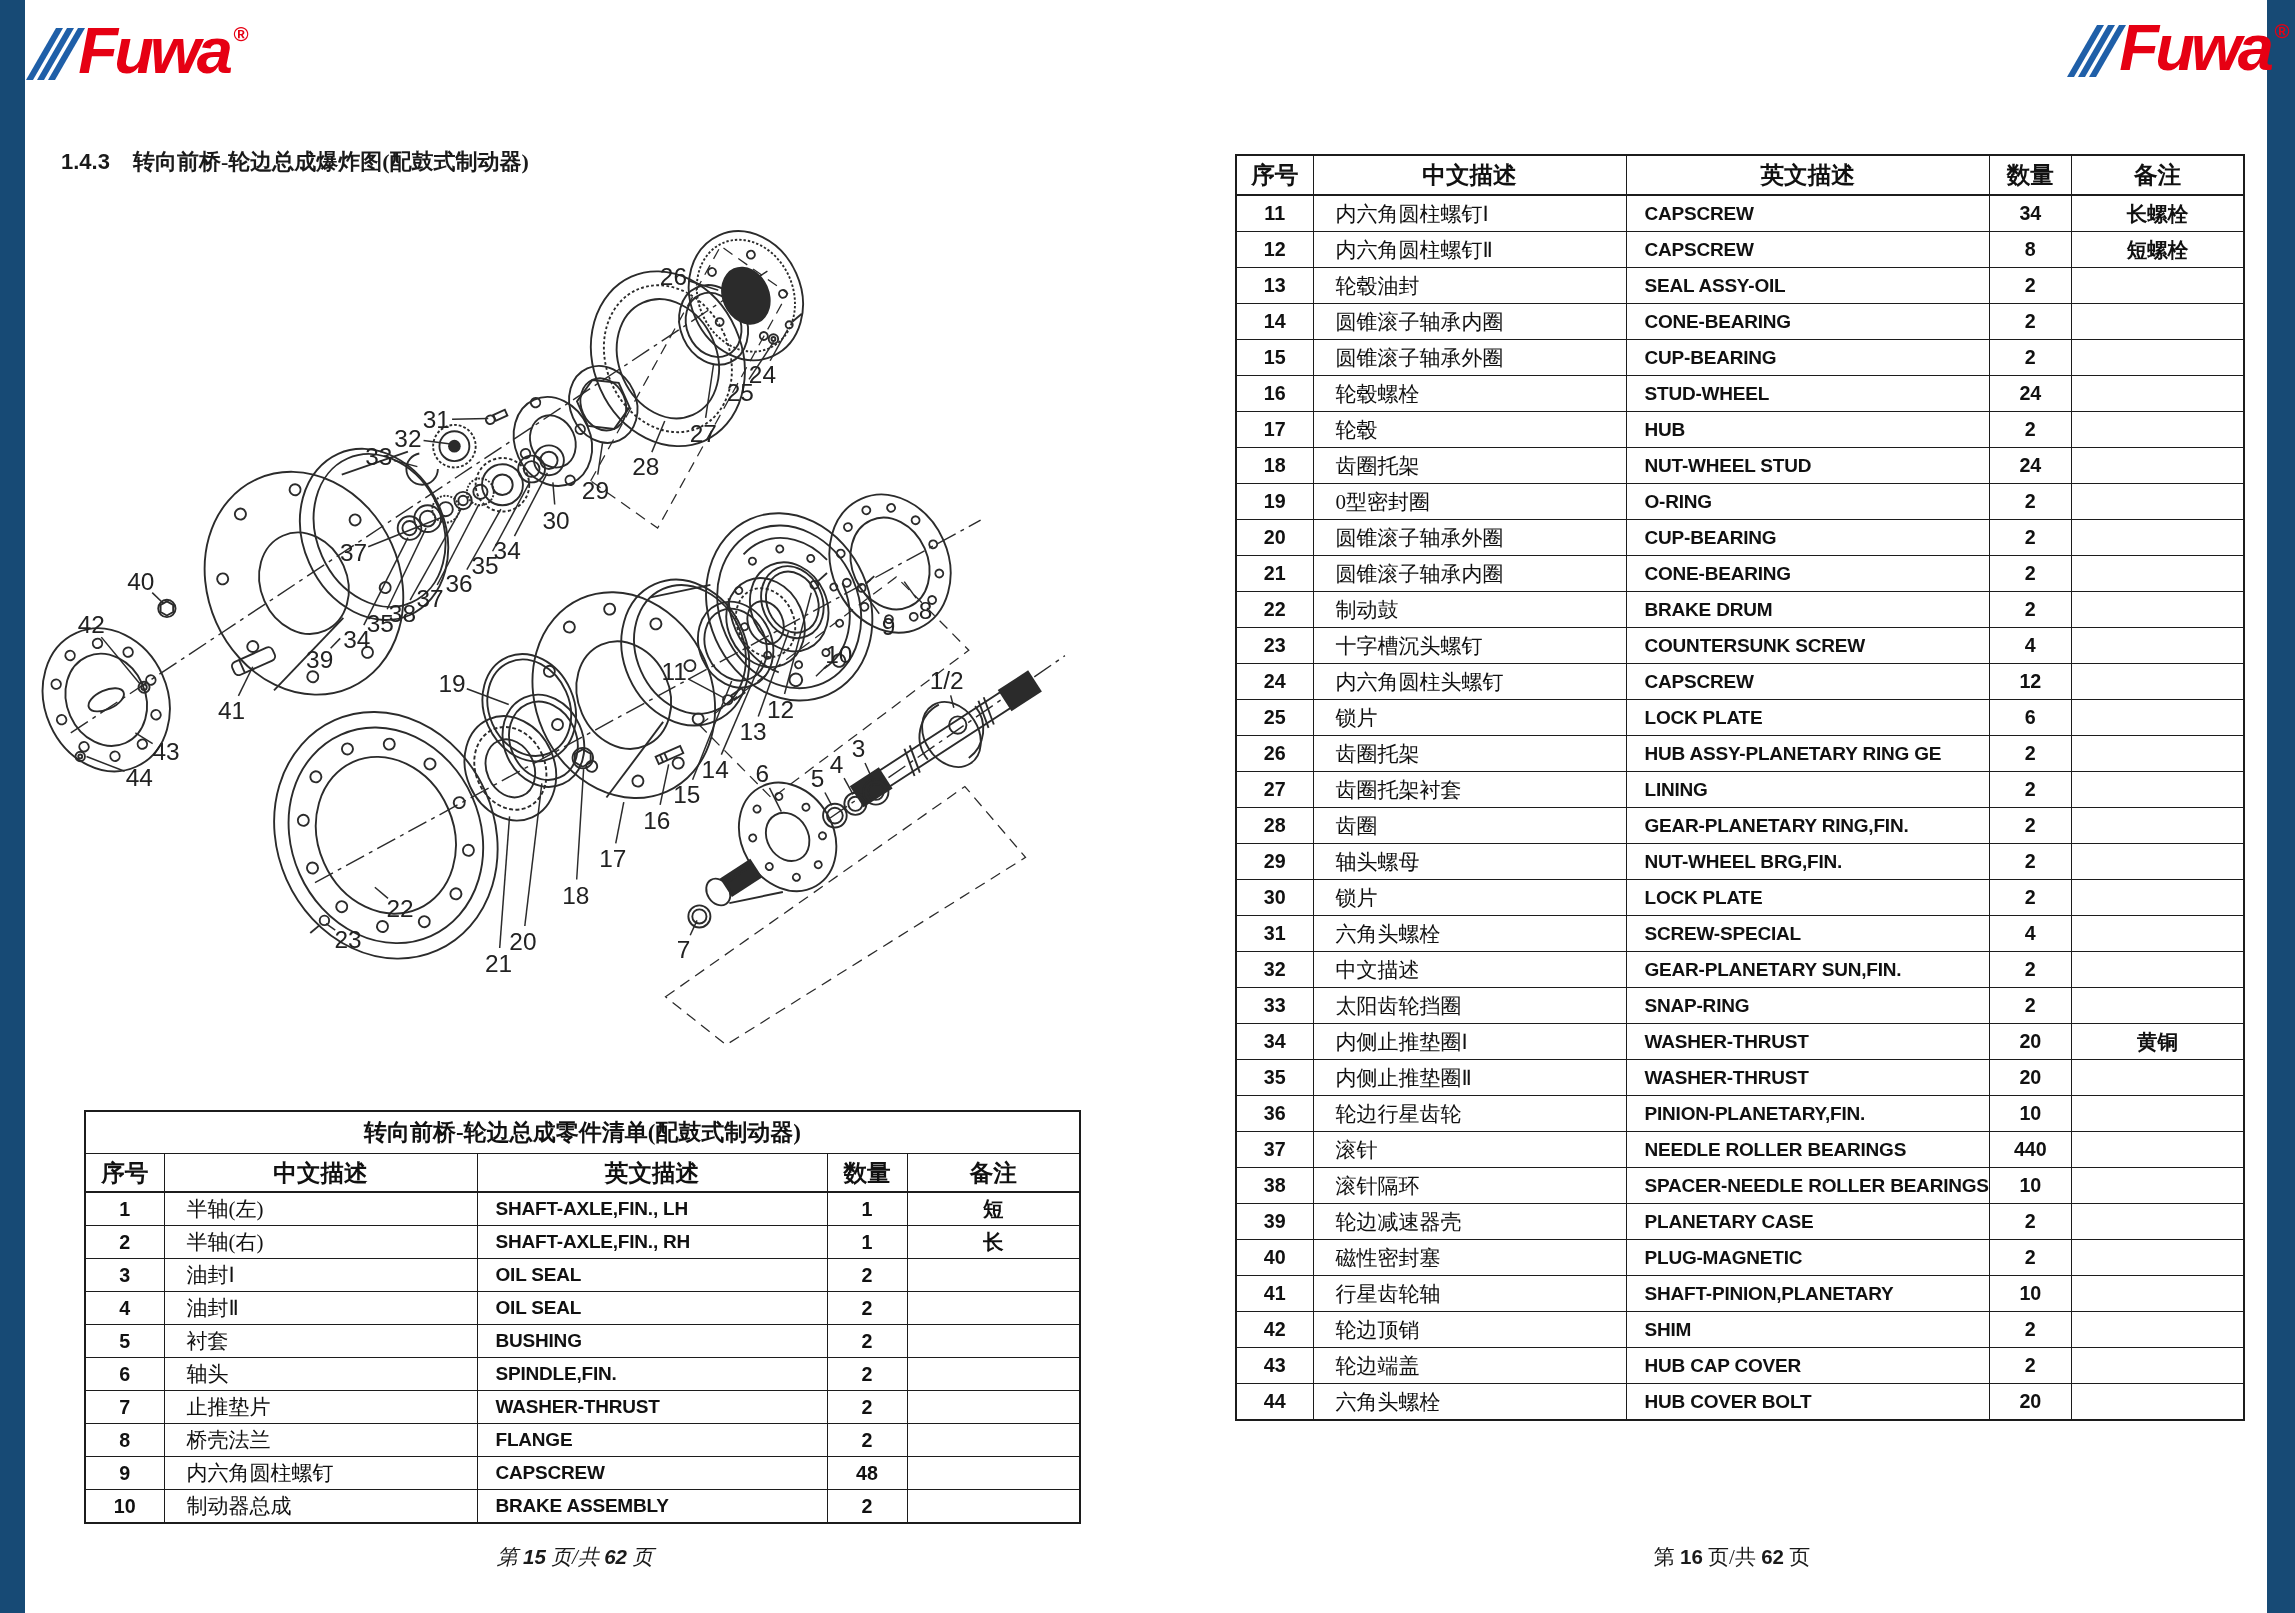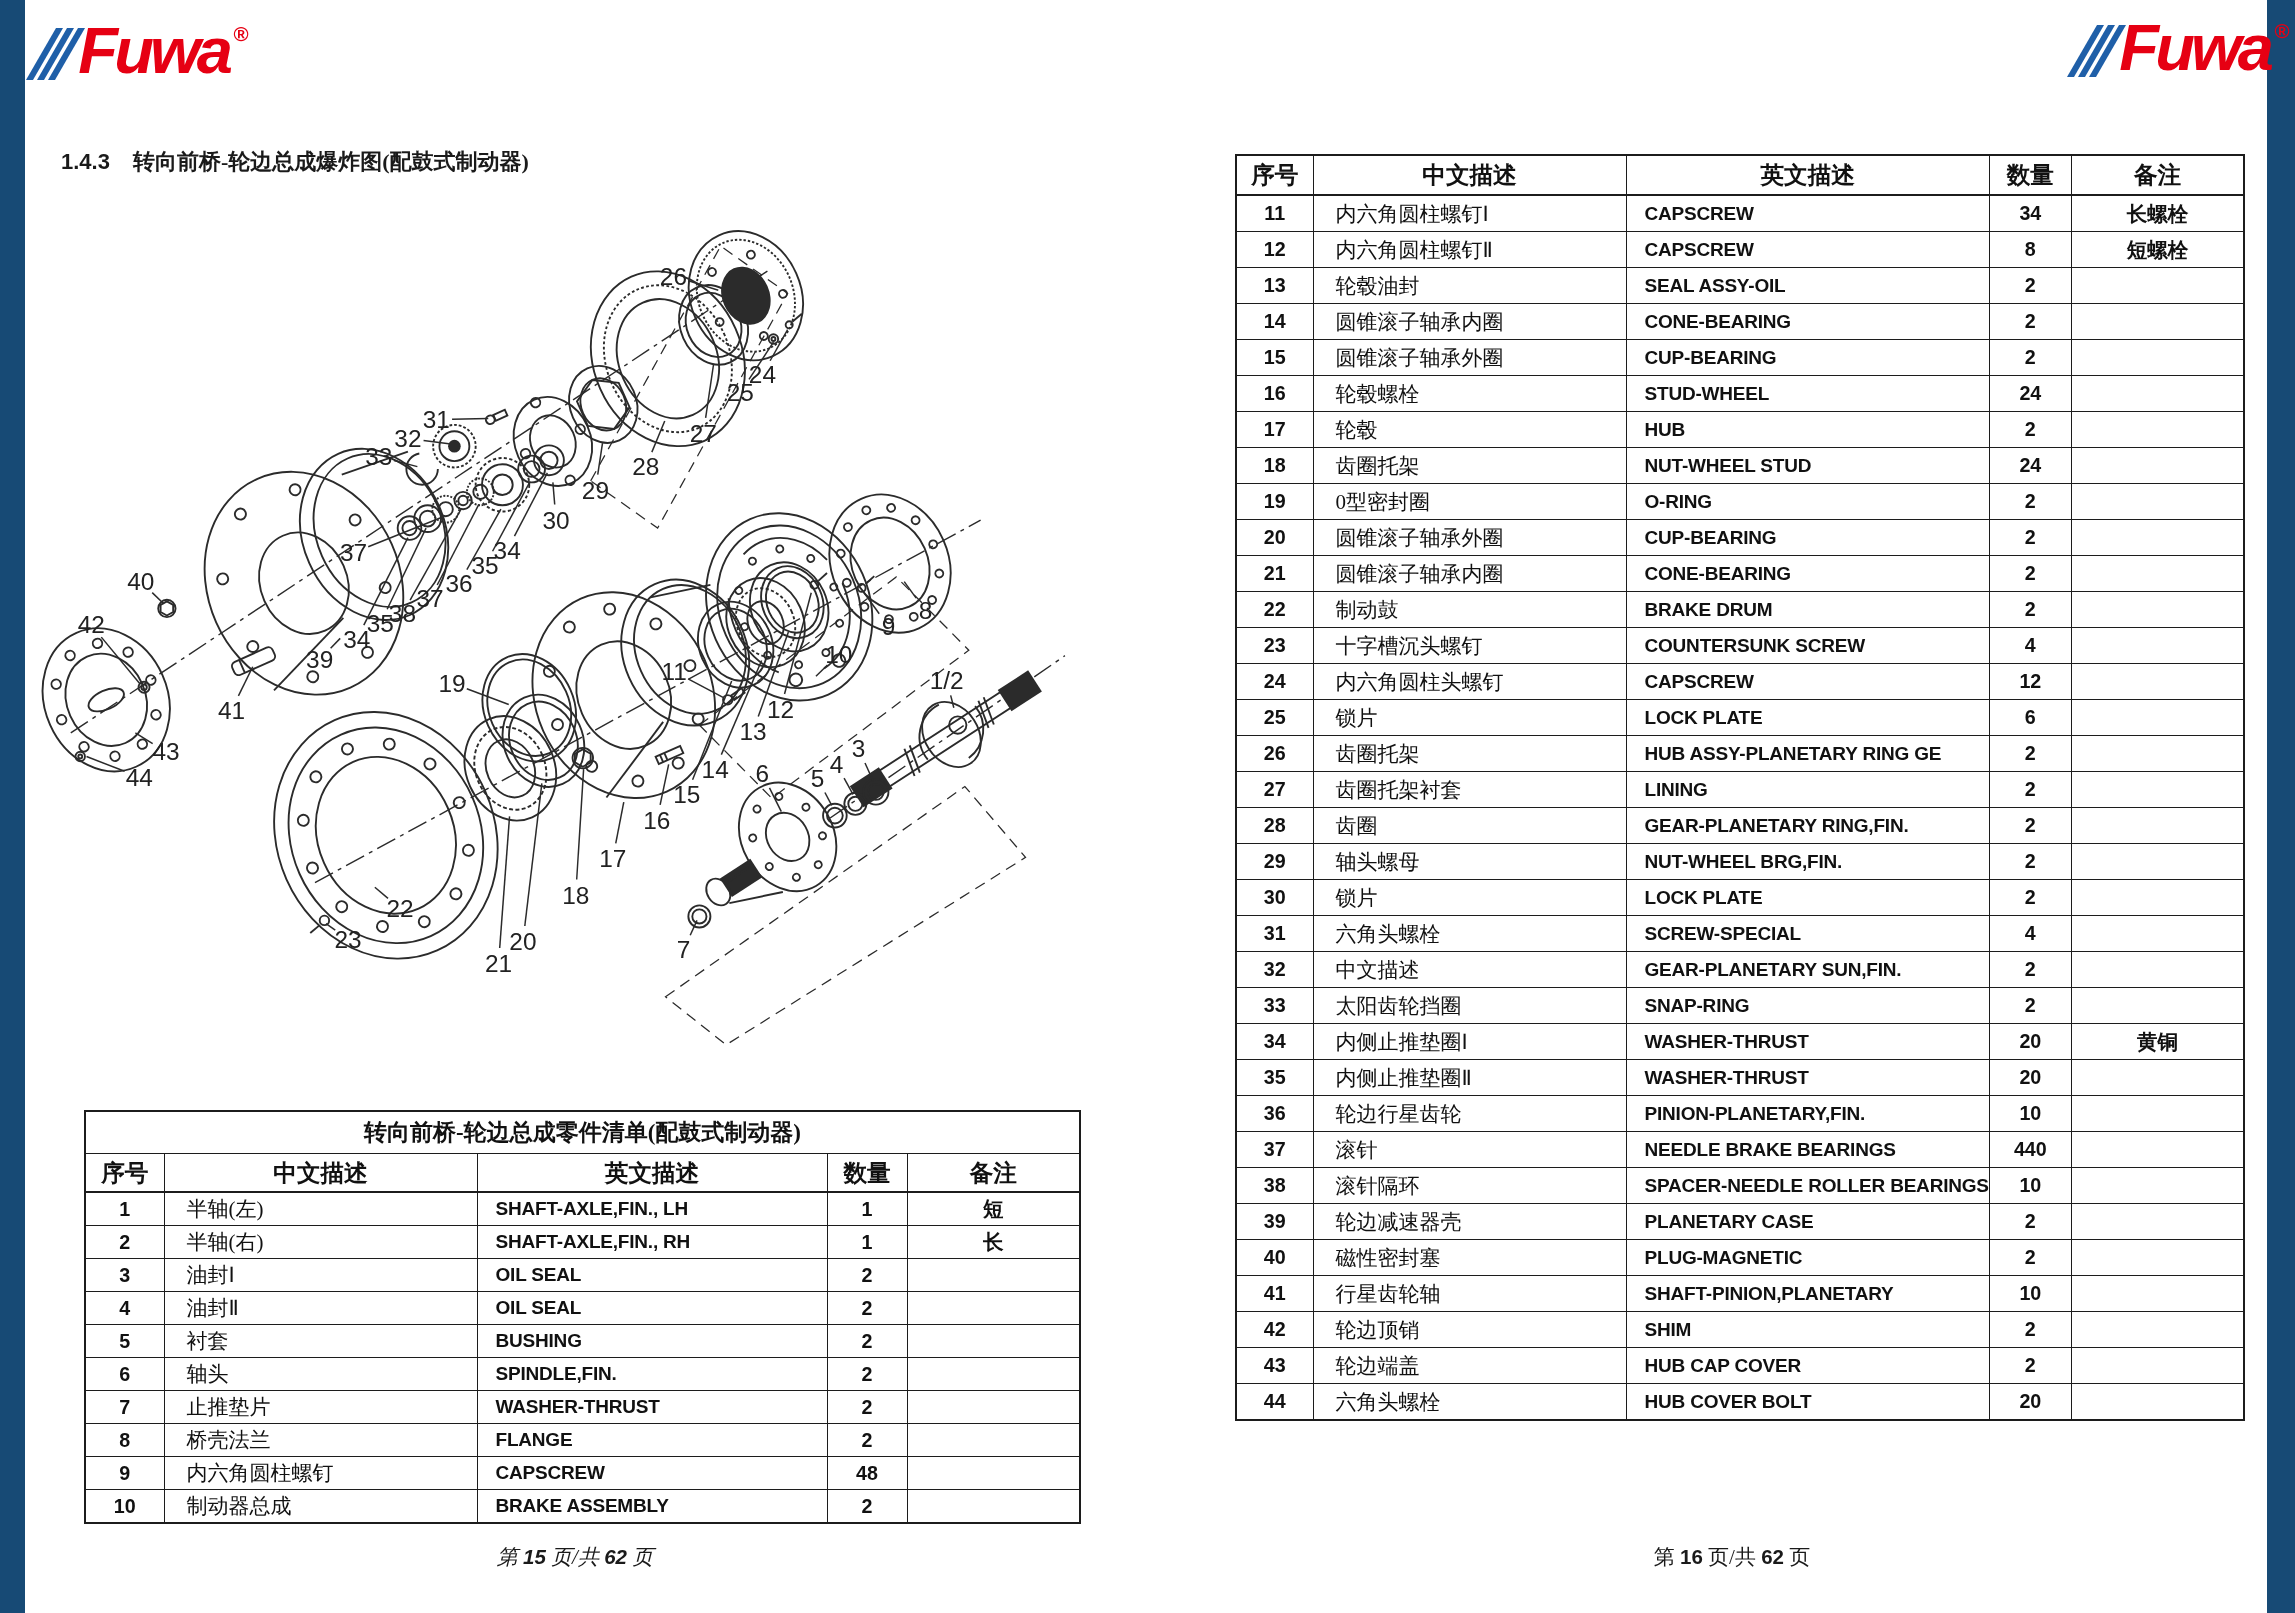--- a/index.html
+++ b/index.html
@@ -807,21 +807,21 @@
         <tr>
           <td class="c-no">36</td>
           <td class="c-zh">轮边行星齿轮</td>
           <td class="c-en">PINION-PLANETARY,FIN.</td>
           <td class="c-qty">10</td>
           <td class="c-note"></td>
         </tr>
         <tr>
           <td class="c-no">37</td>
           <td class="c-zh">滚针</td>
-          <td class="c-en">NEEDLE BRAKE BEARINGS</td>
+          <td class="c-en">NEEDLE ROLLER BEARINGS</td>
           <td class="c-qty">440</td>
           <td class="c-note"></td>
         </tr>
         <tr>
           <td class="c-no">38</td>
           <td class="c-zh">滚针隔环</td>
           <td class="c-en">SPACER-NEEDLE ROLLER BEARINGS</td>
           <td class="c-qty">10</td>
           <td class="c-note"></td>
         </tr>

